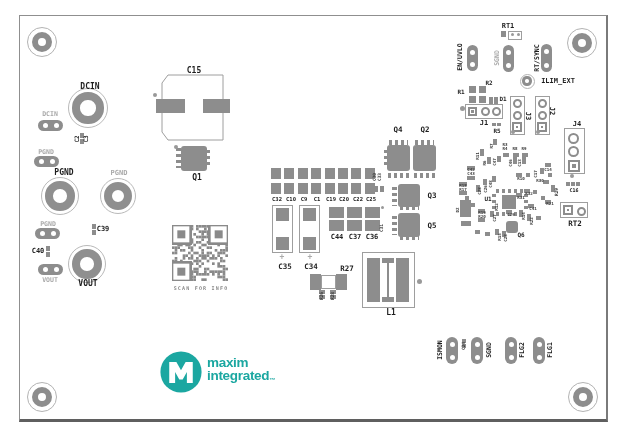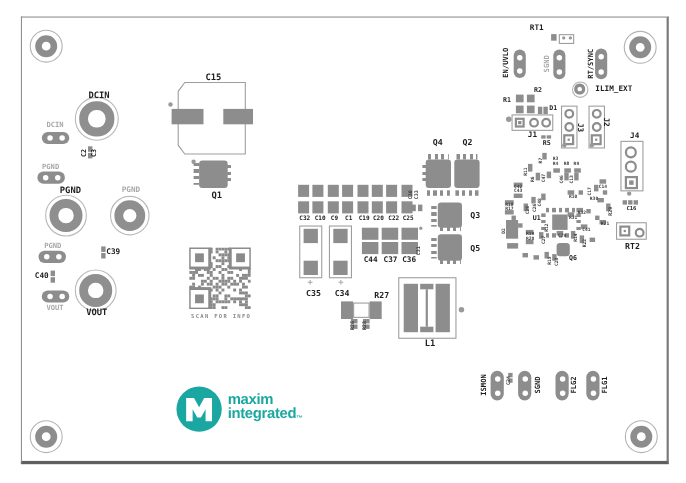--- a/index.html
+++ b/index.html
@@ -485,21 +485,21 @@
     <div class="lbl" style="left: 333px; top: 296px; font-size: 4.5px; color: rgb(60, 60, 60); transform: translate(-50%, -50%) rotate(-90deg);">R28</div>
     <div class="lbl" style="left: 337px; top: 237px; font-size: 7px; transform: translate(-50%, -50%) rotate(0deg);">C44</div>
     <div class="lbl" style="left: 355px; top: 237px; font-size: 7px; transform: translate(-50%, -50%) rotate(0deg);">C37</div>
     <div class="lbl" style="left: 372px; top: 237px; font-size: 7px; transform: translate(-50%, -50%) rotate(0deg);">C36</div>
     <div class="lbl" style="left: 382px; top: 228px; font-size: 4.5px; color: rgb(60, 60, 60); transform: translate(-50%, -50%) rotate(-90deg);">C31</div>
     <div class="lbl" style="left: 391px; top: 313px; font-size: 8px; transform: translate(-50%, -50%) rotate(0deg);">L1</div>
     <div class="lbl" style="left: 398px; top: 130px; font-size: 7.5px; transform: translate(-50%, -50%) rotate(0deg);">Q4</div>
     <div class="lbl" style="left: 425px; top: 130px; font-size: 7.5px; transform: translate(-50%, -50%) rotate(0deg);">Q2</div>
     <div class="lbl" style="left: 432px; top: 196px; font-size: 7.5px; transform: translate(-50%, -50%) rotate(0deg);">Q3</div>
     <div class="lbl" style="left: 432px; top: 226px; font-size: 7.5px; transform: translate(-50%, -50%) rotate(0deg);">Q5</div>
-    <div class="lbl" style="left: 488px; top: 26px; font-size: 7px; transform: translate(-50%, -50%) rotate(0deg);">RT1</div>
+    <div class="lbl" style="left: 508px; top: 26px; font-size: 7px; transform: translate(-50%, -50%) rotate(0deg);">RT1</div>
     <div class="lbl" style="left: 460px; top: 57px; font-size: 6.5px; transform: translate(-50%, -50%) rotate(-90deg);">EN/UVLO</div>
     <div class="lbl" style="left: 497px; top: 58px; font-size: 6.5px; color: rgb(169, 169, 169); transform: translate(-50%, -50%) rotate(-90deg);">SGND</div>
     <div class="lbl" style="left: 537px; top: 58px; font-size: 6.5px; transform: translate(-50%, -50%) rotate(-90deg);">RT/SYNC</div>
     <div class="lbl" style="left: 558px; top: 81px; font-size: 7px; transform: translate(-50%, -50%) rotate(0deg);">ILIM_EXT</div>
     <div class="lbl" style="left: 489px; top: 83px; font-size: 6px; transform: translate(-50%, -50%) rotate(0deg);">R2</div>
     <div class="lbl" style="left: 461px; top: 92px; font-size: 6px; transform: translate(-50%, -50%) rotate(0deg);">R1</div>
     <div class="lbl" style="left: 503px; top: 99px; font-size: 6px; transform: translate(-50%, -50%) rotate(0deg);">D1</div>
     <div class="lbl" style="left: 484px; top: 123px; font-size: 7px; transform: translate(-50%, -50%) rotate(0deg);">J1</div>
     <div class="lbl" style="left: 497px; top: 131px; font-size: 6px; transform: translate(-50%, -50%) rotate(0deg);">R5</div>
     <div class="lbl" style="left: 527px; top: 116px; font-size: 7px; transform: translate(-50%, -50%) rotate(90deg);">J3</div>

